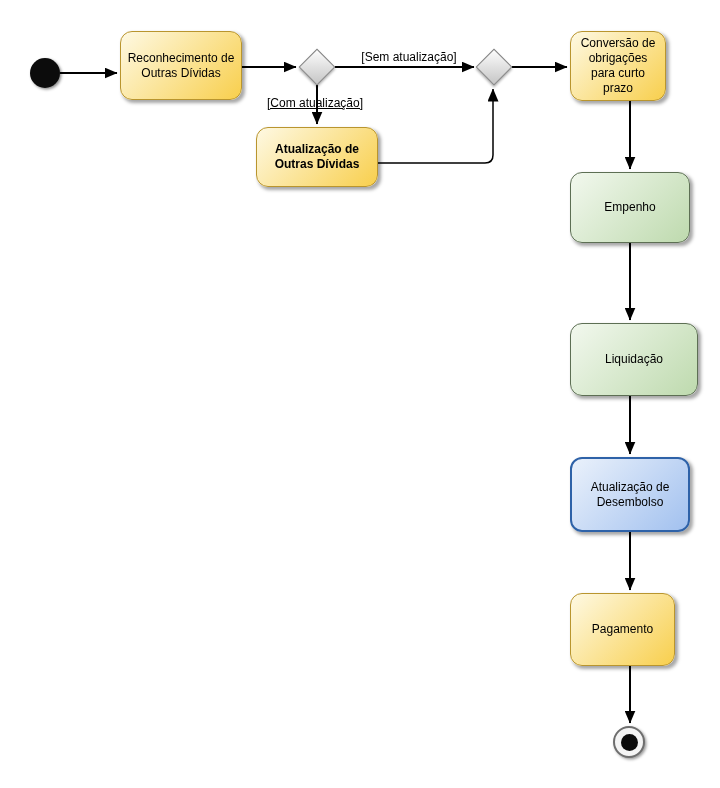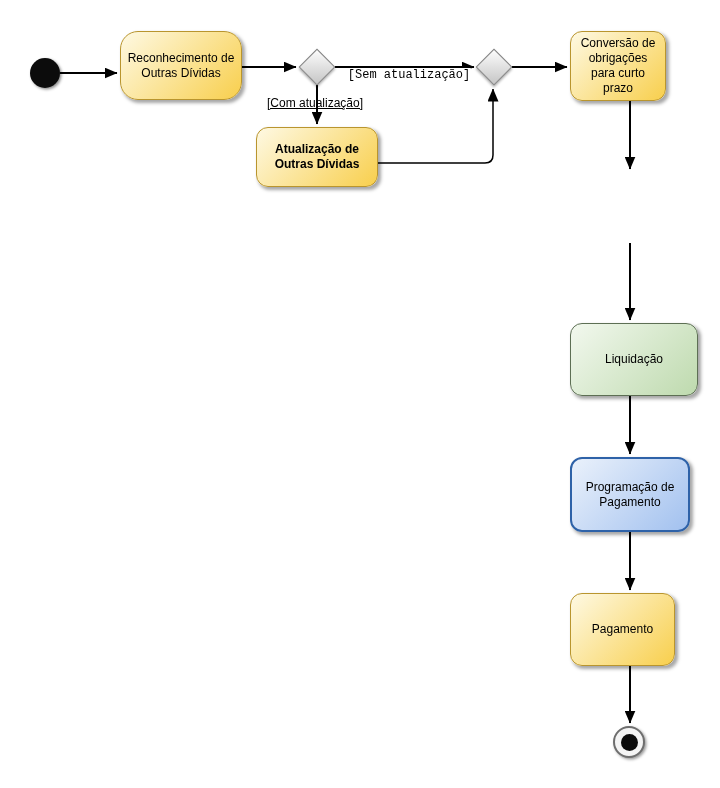--- a/index.html
+++ b/index.html
@@ -123,47 +123,50 @@
     <path class="edge" d="M512,67 L567,67" marker-end="url(#arrow)"></path>
     <path class="edge" d="M630,101 L630,169" marker-end="url(#arrow)"></path>
     <path class="edge" d="M630,243 L630,320" marker-end="url(#arrow)"></path>
     <path class="edge" d="M630,396 L630,454" marker-end="url(#arrow)"></path>
     <path class="edge" d="M630,532 L630,590" marker-end="url(#arrow)"></path>
     <path class="edge" d="M630,666 L630,723" marker-end="url(#arrow)"></path>
   </svg>
 
   <div class="node start-node" style="left:30px; top:58px;"></div>
 
-  <div class="node activity yellow" style="left:120px; top:31px; width:122px; height:69px;border-radius:18px;">
+  <div class="node activity yellow" style="left:120px; top:31px; width:122px; height:69px;">
     <span>Reconhecimento de Outras Dívidas</span>
   </div>
 
   <div class="diamond" style="left:304px; top:54px;"></div>
 
-  <div class="edge-label opaque" style="left:409px; top:75px;font-family:Liberation Mono, monospace;">[Sem atualização]</div>
+  <div class="edge-label opaque" style="left:409px; top:57px;">[Sem atualização]</div>
 
   <div class="edge-label" style="left:315px; top:103px;text-decoration:underline;">[Com atualização]</div>
 
   <div class="node activity yellow" style="left:256px; top:127px; width:122px; height:60px;font-weight:bold;">
     <span>Atualização de Outras Dívidas</span>
   </div>
 
   <div class="diamond" style="left:481px; top:54px;"></div>
 
   <div class="node activity yellow" style="left:570px; top:31px; width:96px; height:70px;">
     <span>Conversão de obrigações para curto prazo</span>
   </div>
 
+  <div class="node activity green" style="left:570px; top:172px; width:120px; height:71px;">
+    <span>Empenho</span>
+  </div>
 
   <div class="node activity green" style="left:570px; top:323px; width:128px; height:73px;">
     <span>Liquidação</span>
   </div>
 
   <div class="node activity blue" style="left:570px; top:457px; width:120px; height:75px;">
-    <span>Programação de Pagamento</span>
+    <span>Atualização de Desembolso</span>
   </div>
 
   <div class="node activity yellow" style="left:570px; top:593px; width:105px; height:73px;">
     <span>Pagamento</span>
   </div>
 
   <div class="node end-node" style="left:613px; top:726px;">
     <div class="end-dot"></div>
   </div>
 

